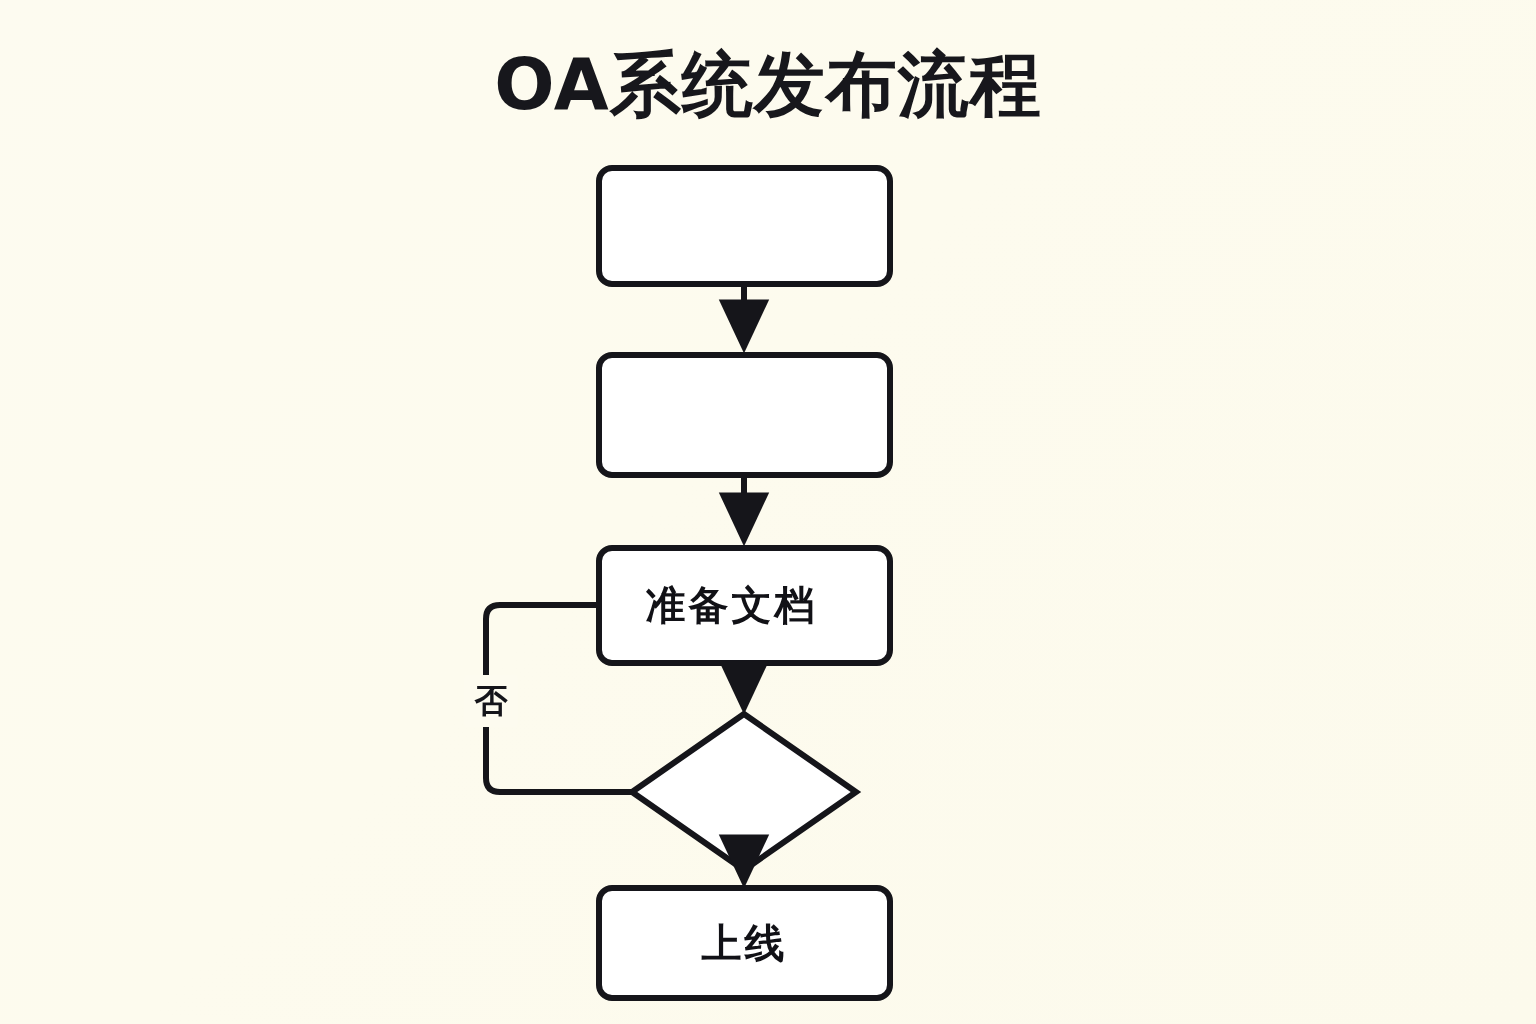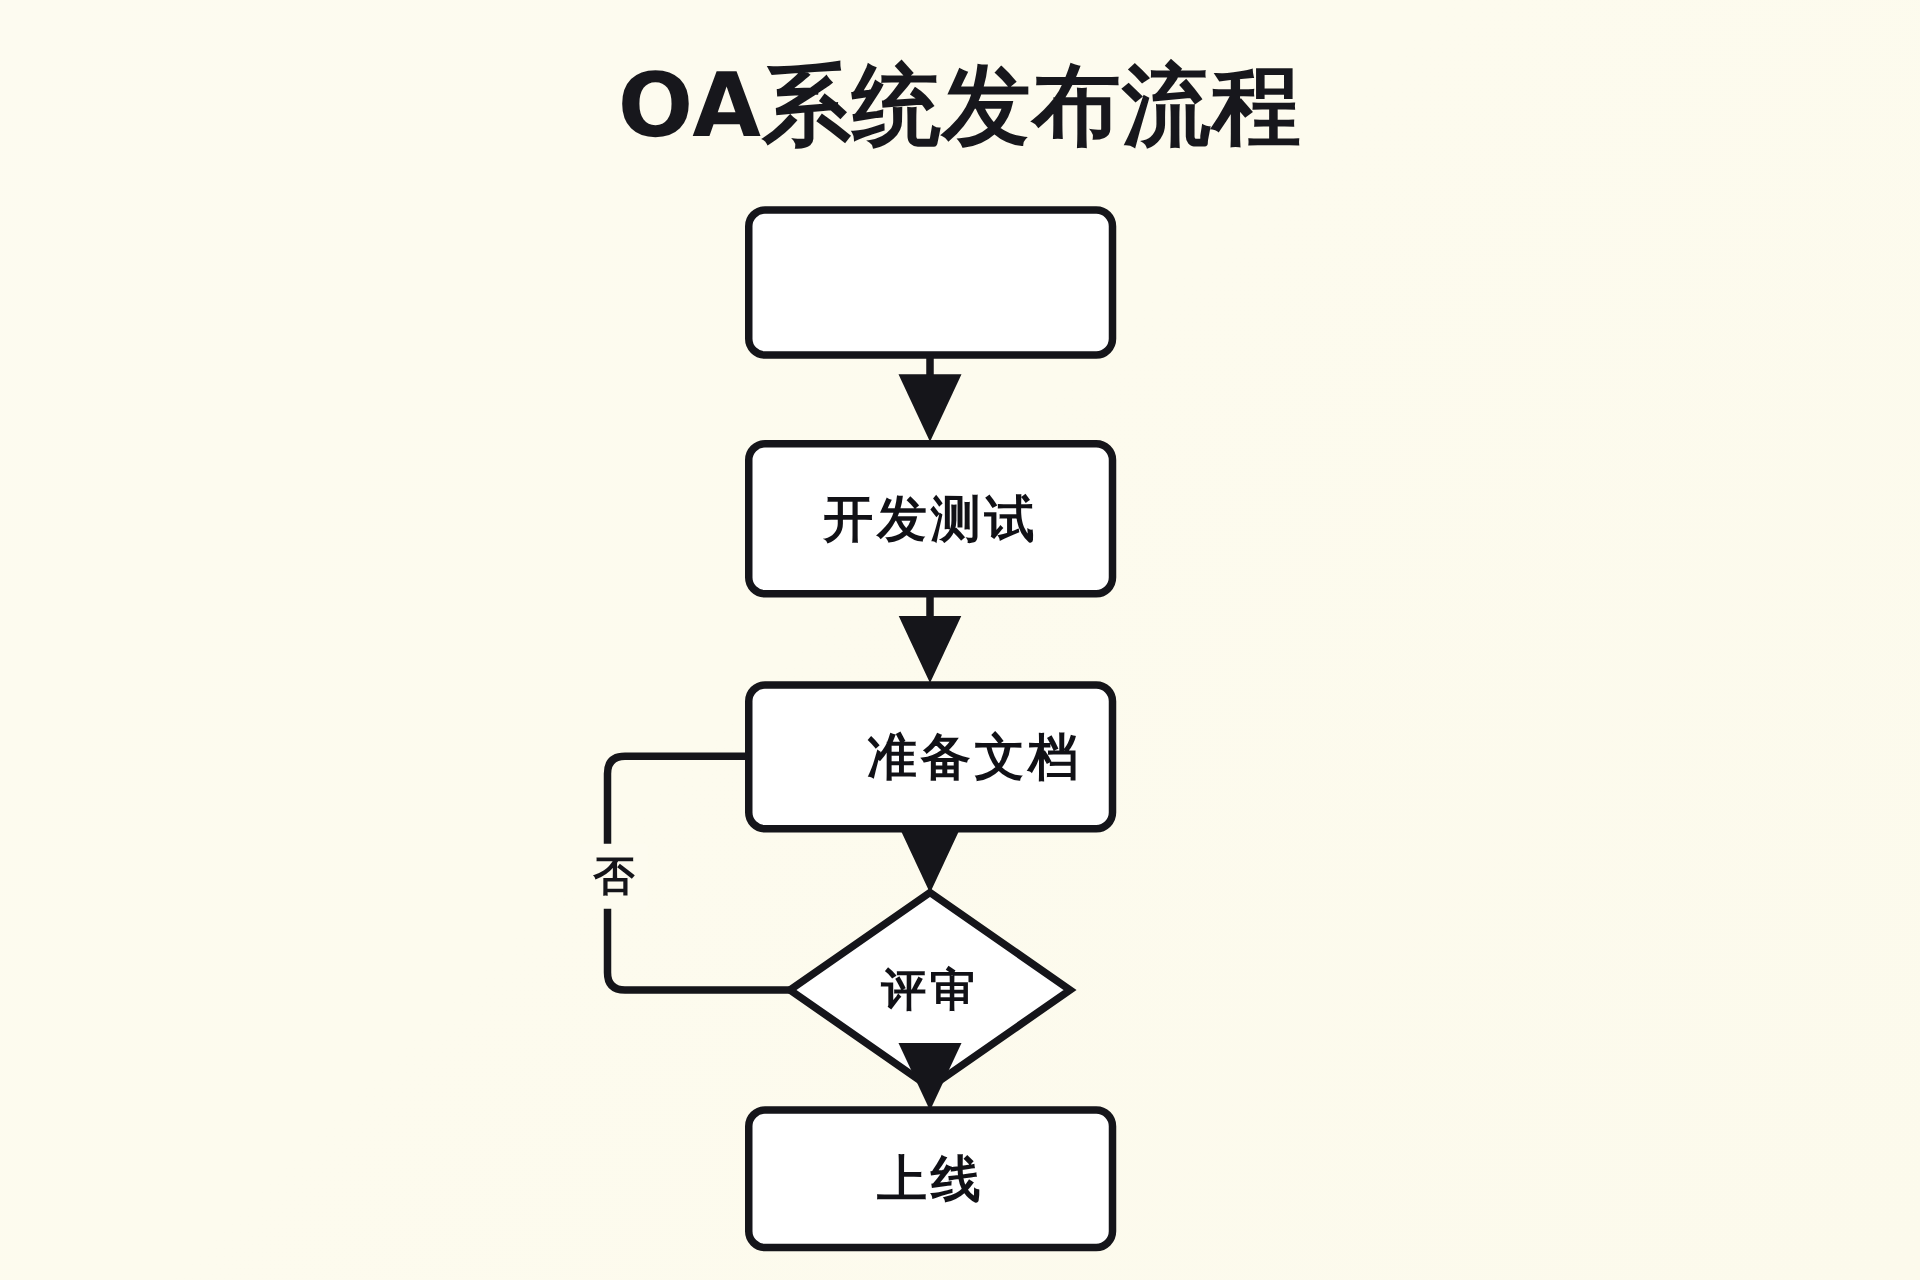--- a/index.html
+++ b/index.html
@@ -95,23 +95,21 @@
     <path d="M744,475 L744,538" fill="none" stroke="#15151A" stroke-width="6" marker-end="url(#arrowhead)"></path>
 
     <path d="M744,663 L744,706" fill="none" stroke="#15151A" stroke-width="6" marker-end="url(#arrowhead)"></path>
 
     <path d="M744,870 L744,880" fill="none" stroke="#15151A" stroke-width="6" marker-end="url(#arrowhead)"></path>
 
     <path d="M632,792 L500,792 Q486,792 486,778 L486,619 Q486,605 500,605 L599,605" fill="none" stroke="#15151A" stroke-width="6" stroke-linecap="butt"></path>
   </svg>
 
 
-  <div class="node-label" style="left:599px; top:355px; width:291px; height:120px;">开发测试</div>
 
-  <div class="node-label" style="left:634px; top:548px; width:291px; height:115px;">准备文档</div>
+  <div class="node-label" style="left:586px; top:548px; width:291px; height:115px;">准备文档</div>
 
-  <div class="node-label" style="left:632px; top:742px; width:224px; height:100px; font-size:36px;">评审</div>
 
   <div class="node-label" style="left:599px; top:888px; width:291px; height:110px;text-align:right;">上线</div>
 
   <div class="edge-label" style="left:464px; top:675px; width:44px; height:46px;">否</div>
 
 </div>
 
 </body></html>

